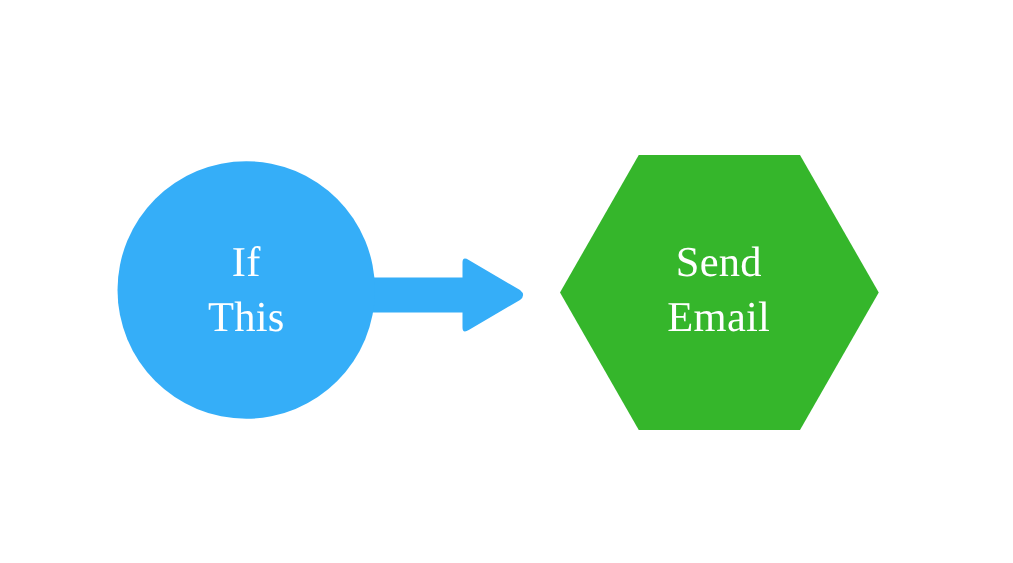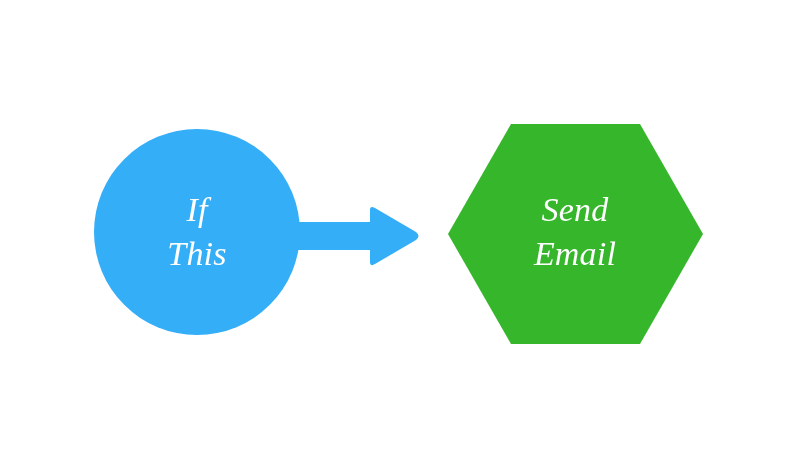--- a/index.html
+++ b/index.html
@@ -11,21 +11,20 @@
     width: 810px;
     height: 450px;
     overflow: hidden;
     font-family: "Liberation Serif", "DejaVu Serif", serif;
   }
   #canvas {
     position: relative;
     width: 810px;
     height: 450px;
     background: #ffffff;
-    font-style: italic;
   }
   #diagram-svg {
     position: absolute;
     left: 0;
     top: 0;
     width: 810px;
     height: 450px;
     display: block;
   }
   .node-label {

